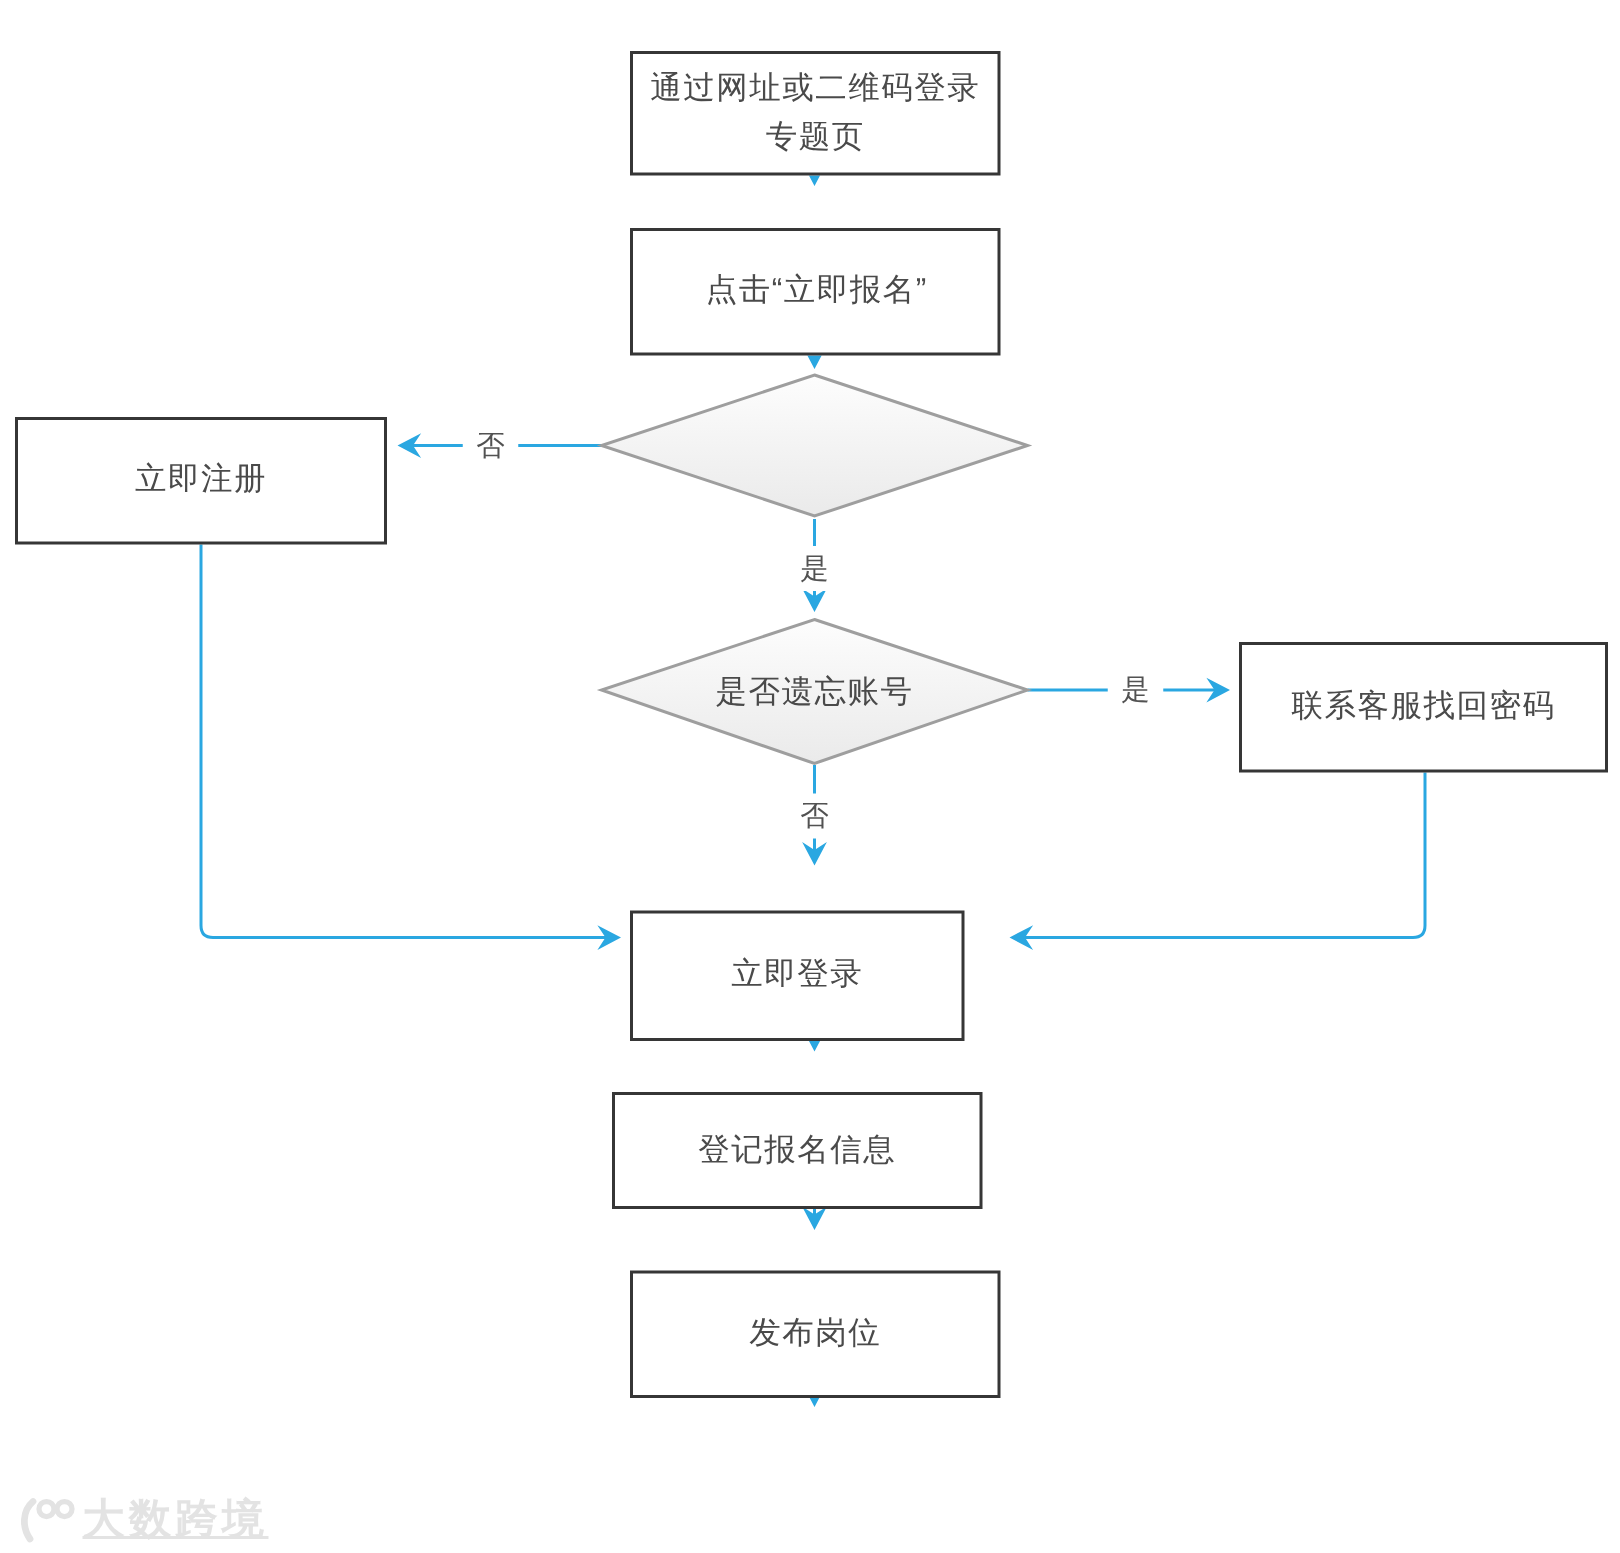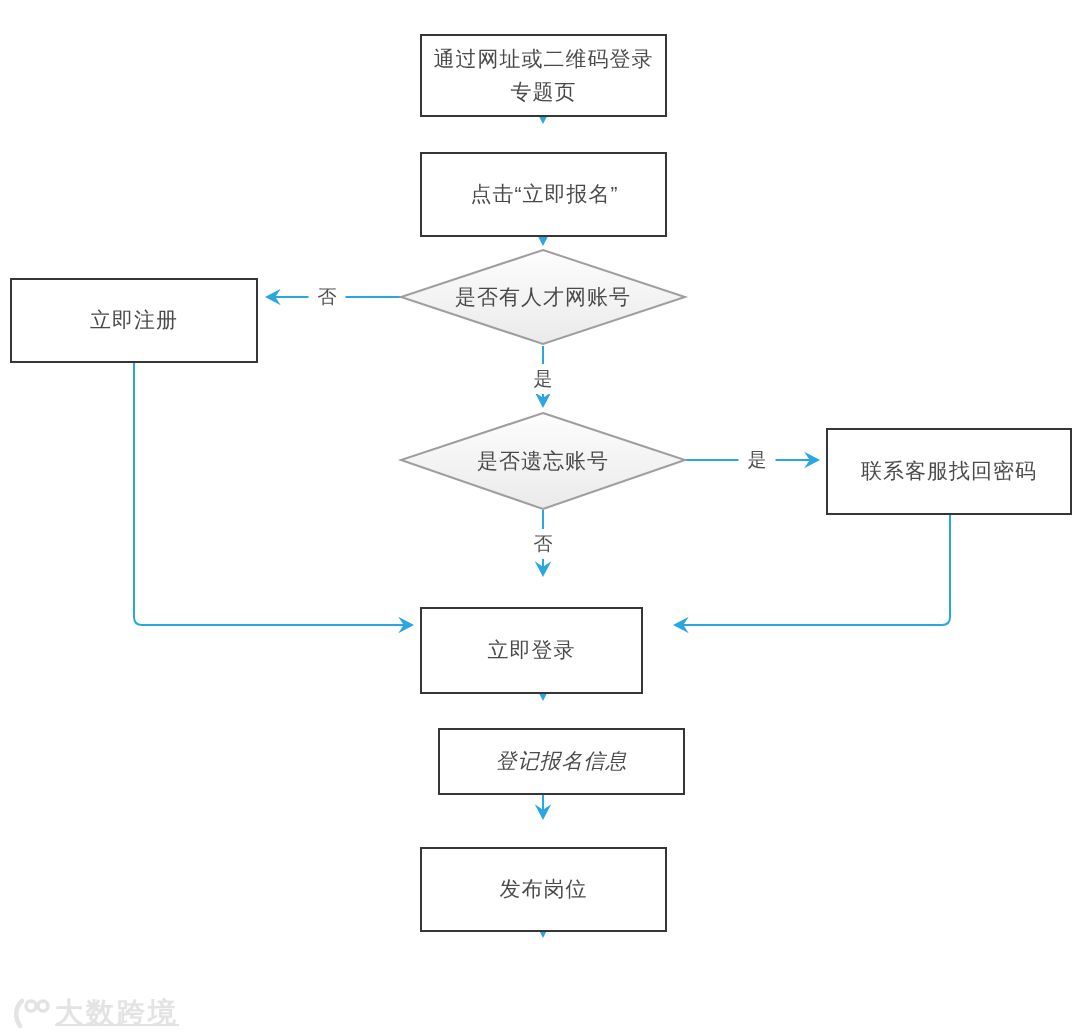--- a/index.html
+++ b/index.html
@@ -81,33 +81,32 @@
   </div>
 
   <div class="node" style="left:420px;top:128px;width:247px;height:85px;padding-left:12px;">
     <span>点击“立即报名”</span>
   </div>
 
   <div class="node" style="left:10px;top:254px;width:248px;height:85px;">
     <span>立即注册</span>
   </div>
 
-  <div class="diamond-label" style="left:543px;top:297px;">是否有人才网账号</div>
 
   <div class="diamond-label" style="left:543px;top:461px;">是否遗忘账号</div>
 
   <div class="node" style="left:826px;top:404px;width:246px;height:87px;">
     <span>联系客服找回密码</span>
   </div>
 
   <div class="node" style="left:420px;top:583px;width:223px;height:87px;">
     <span>立即登录</span>
   </div>
 
-  <div class="node" style="left:438px;top:704px;width:247px;height:67px;font-style:italic;">
+  <div class="node" style="left:408px;top:704px;width:247px;height:78px;">
     <span>登记报名信息</span>
   </div>
 
   <div class="node" style="left:420px;top:823px;width:247px;height:85px;">
     <span>发布岗位</span>
   </div>
 
 
   <span class="edge-label" style="left:327px;top:297px;">否</span>
   <span class="edge-label" style="left:543px;top:379px;">是</span>

